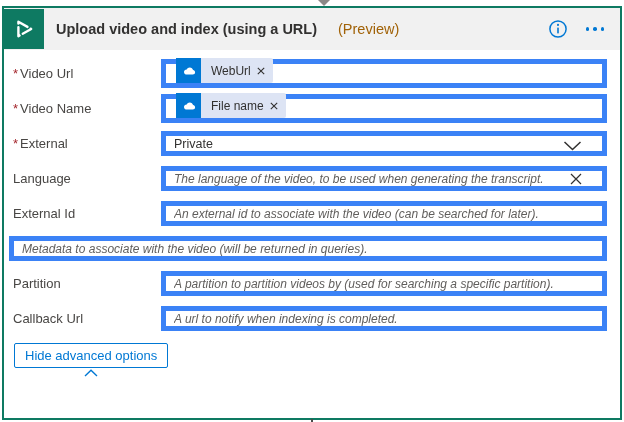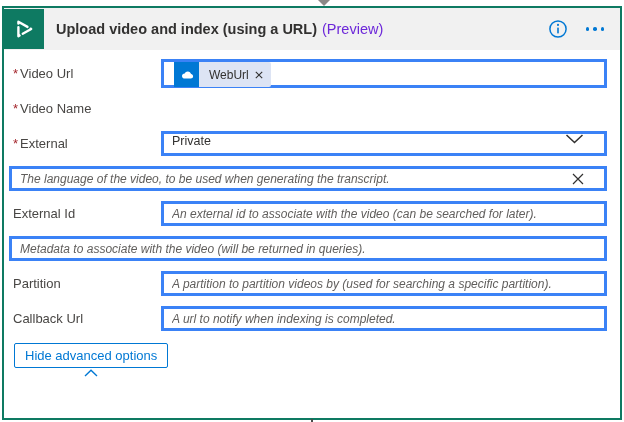--- a/index.html
+++ b/index.html
@@ -22,33 +22,33 @@
     border:2px solid #0e7a62;background:#fff;box-sizing:border-box;
   }
   .card-header{
     height:42px;background:#f1f1f1;display:flex;align-items:center;
   }
   .connector-icon{
     width:40px;height:40px;background:#0e7a62;flex:0 0 40px;
     display:flex;align-items:center;justify-content:center;
   }
   .hdr-title{margin-left:12px;font-size:14.5px;color:#323130;font-weight:700;white-space:nowrap;}
-  .hdr-preview{font-weight:400;color:#6d28d9;margin-left:5px;}
+  .hdr-preview{font-weight:400;color:#a16207;margin-left:21px;}
   .hdr-right{margin-left:auto;display:flex;align-items:center;gap:16px;padding-right:14px;}
   .info-btn{width:20px;height:20px;display:flex;cursor:pointer;}
   .more-btn{display:flex;gap:4px;align-items:center;cursor:pointer;padding:4px 2px;}
   .more-btn i{width:3.5px;height:3.5px;border-radius:50%;background:#0078d4;display:block;}
 
   .card-body{padding:6px 13px 0 5px;}
   .row{display:flex;align-items:center;height:35px;}
   .lbl{width:152px;flex:0 0 152px;font-size:13px;color:#484644;padding-left:4px;box-sizing:border-box;}
   .req{color:#a4262c;margin-right:2px;}
   .field{
-    flex:1;height:25px;border:3px solid #3b82f6;background:#fff;box-sizing:border-box;
-    display:flex;align-items:flex-start;position:relative;
+    flex:1;height:25px;border:5px solid #3b82f6;background:#fff;box-sizing:border-box;
+    display:flex;align-items:flex-end;position:relative;
   }
   .field.tall{height:29px;}
   .field input{
     border:none;outline:none;width:100%;height:100%;padding:0 8px;
     font-family:inherit;font-size:12px;color:#323130;background:transparent;font-style:italic;
   }
   .field input::placeholder{color:#605e5c;opacity:1;}
   .select-value{font-size:12.5px;color:#323130;padding-left:8px;flex:1;}
   .chev{margin-right:20px;display:flex;}
   .clear-x{position:absolute;right:20px;top:50%;transform:translateY(-50%);display:flex;cursor:pointer;}
@@ -118,37 +118,53 @@
                 <path d="M0.8 0.8 L7.2 7.2 M7.2 0.8 L0.8 7.2" stroke="#323130" stroke-width="1.1"></path>
               </svg>
           </span>
         </div>
       </div>
     </div>
 
     
     <div class="row">
       <div class="lbl"><span class="req">*</span><span>Video Name</span></div>
+      <div class="field tall">
+        <div class="token">
+          <span class="token-ico">
+            <svg width="16" height="16" viewBox="0 0 16 16">
+                <path fill="#ffffff" d="M4.9 11.6h6.9c1.3 0 2.3-1 2.3-2.3 0-1.1-.9-2.1-2-2.2C11.8 5.6 10.4 4.4 8.8 4.4c-1.4 0-2.6.8-3.1 2.1h-.1C4.1 6.5 3 7.7 3 9.1s1.1 2.5 1.9 2.5z"></path>
+              </svg>
+          </span>
+          <span class="token-txt">File name</span>
+          <span class="token-x">
+            <svg width="8" height="8" viewBox="0 0 8 8">
+                <path d="M0.8 0.8 L7.2 7.2 M7.2 0.8 L0.8 7.2" stroke="#323130" stroke-width="1.1"></path>
+              </svg>
+          </span>
+        </div>
+      </div>
     </div>
 
     
     <div class="row">
       <div class="lbl"><span class="req">*</span><span>External</span></div>
       <div class="field">
         <span class="select-value">Private</span>
         <span class="chev">
           <svg width="19" height="10" viewBox="0 0 19 10">
               <path d="M1.5 1 L9.5 8.5 L17.5 1" fill="none" stroke="#323130" stroke-width="1.5"></path>
             </svg>
         </span>
       </div>
     </div>
 
     
     <div class="row">
+      <div class="lbl">Language</div>
       <div class="field">
         <input type="text" style="padding-right: 38px;" placeholder="The language of the video, to be used when generating the transcript.">
         <span class="clear-x">
           <svg width="12" height="12" viewBox="0 0 12 12">
               <path d="M1 1 L11 11 M11 1 L1 11" stroke="#323130" stroke-width="1.2"></path>
             </svg>
         </span>
       </div>
     </div>
 

